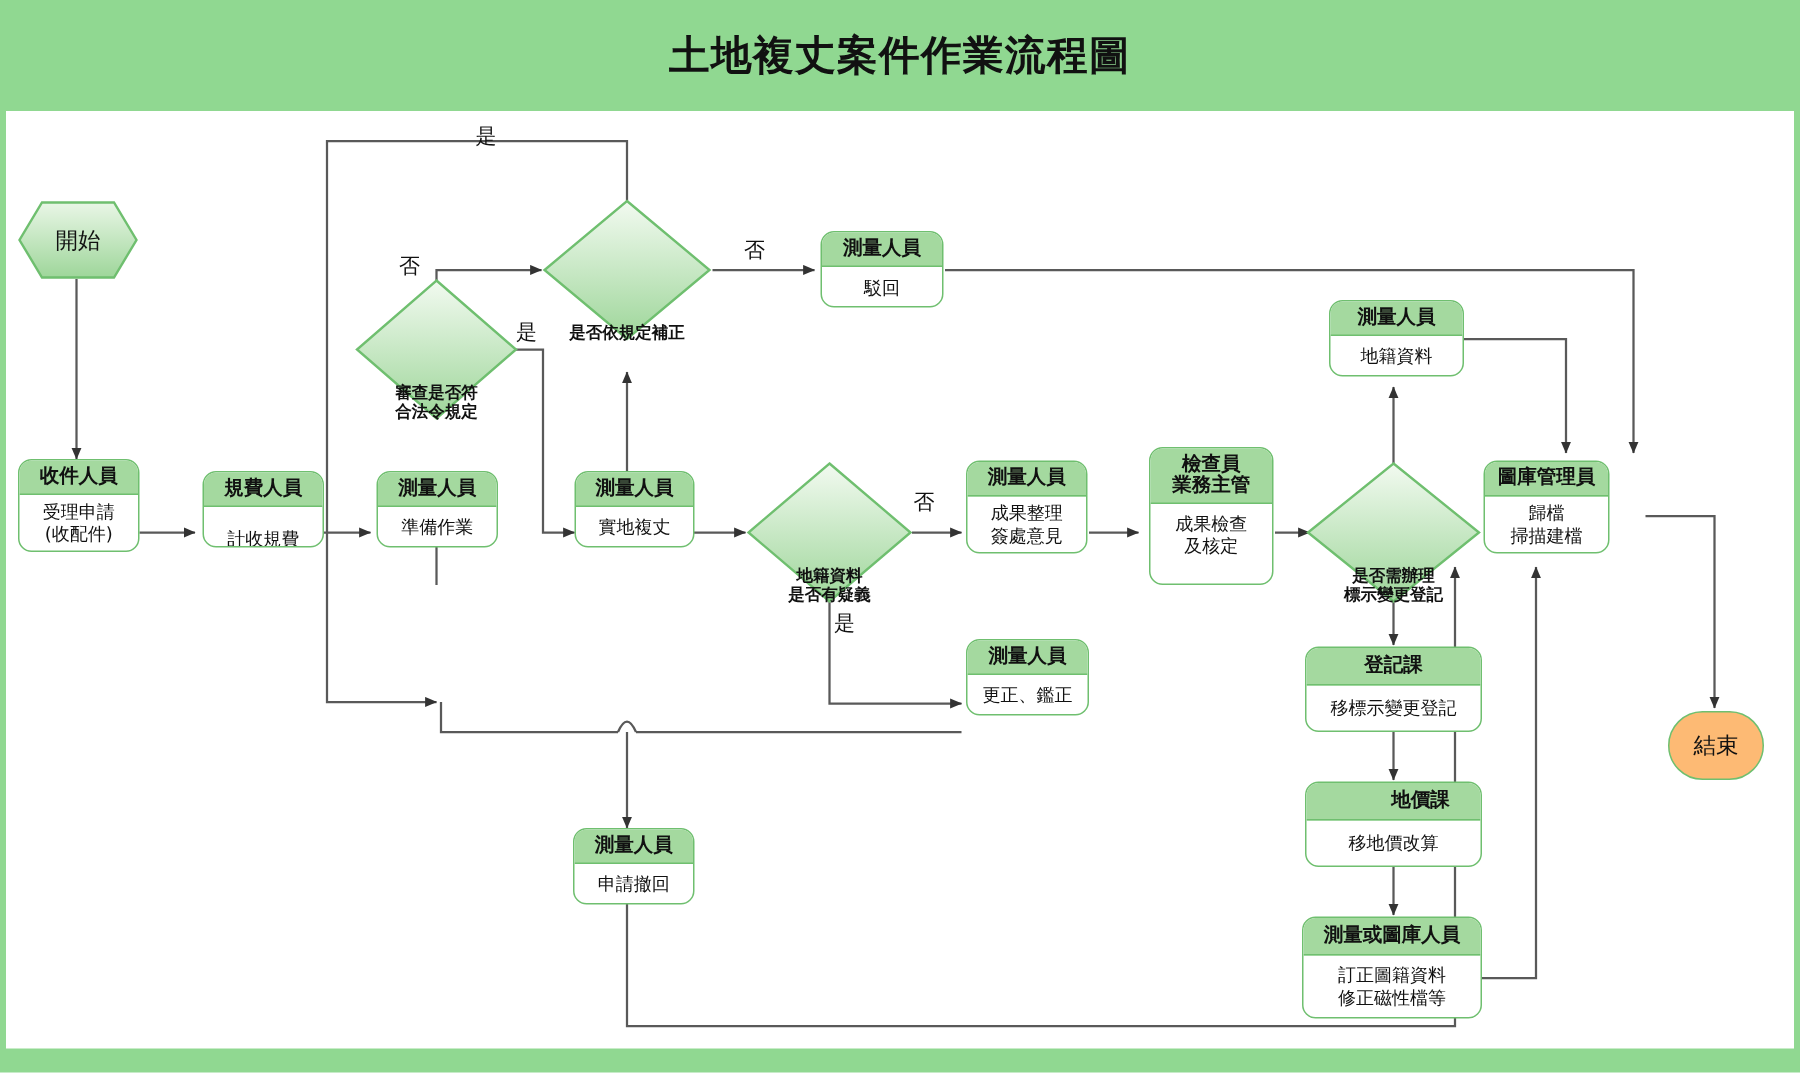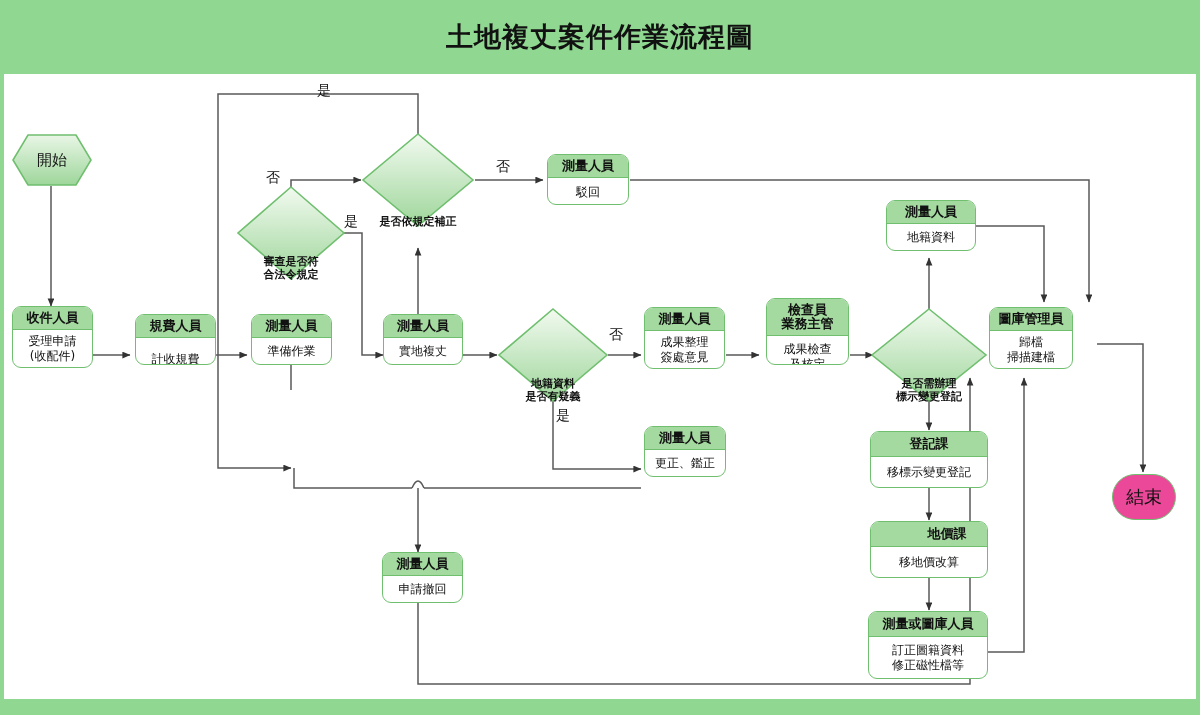--- a/index.html
+++ b/index.html
@@ -59,23 +59,23 @@
 
   
   .hexnode{position:absolute;}
   .hexnode .htxt{
     position:absolute;left:0;top:0;width:100%;height:100%;
     display:flex;align-items:center;justify-content:center;
     font-size:15px;color:#111;z-index:2;
   }
   .endnode{
     border:1.6px solid #6fbf6f;border-radius:30px;
-    background:#ec4899;
+    background:#fdba74;
     display:flex;align-items:center;justify-content:center;
-    font-size:18px;color:#111;
+    font-size:15px;color:#111;
   }
 
   .elabel{
     position:absolute;font-size:14px;color:#111;
     white-space:nowrap;
   }
 </style>
 </head>
 <body>
 
@@ -201,21 +201,21 @@
     </div>
 
     <div class="node proc" style="left:640px;top:233px;width:81px;height:62px;">
       <div class="hd" style="height:22px;font-size:13px;">測量人員</div>
       <div class="bd" style="height:38px;font-size:12px;">
         <span>成果整理</span>
         <span>簽處意見</span>
       </div>
     </div>
 
-    <div class="node proc" style="left:762px;top:224px;width:83px;height:67px;">
+    <div class="node proc" style="left:762px;top:224px;width:83px;height:92px;">
       <div class="hd" style="height:36px;font-size:13px;flex-direction:column;">
         <span>檢查員</span>
         <span>業務主管</span>
       </div>
       <div class="bd" style="height:42px;font-size:12px;">
         <span>成果檢查</span>
         <span>及核定</span>
       </div>
     </div>
 

